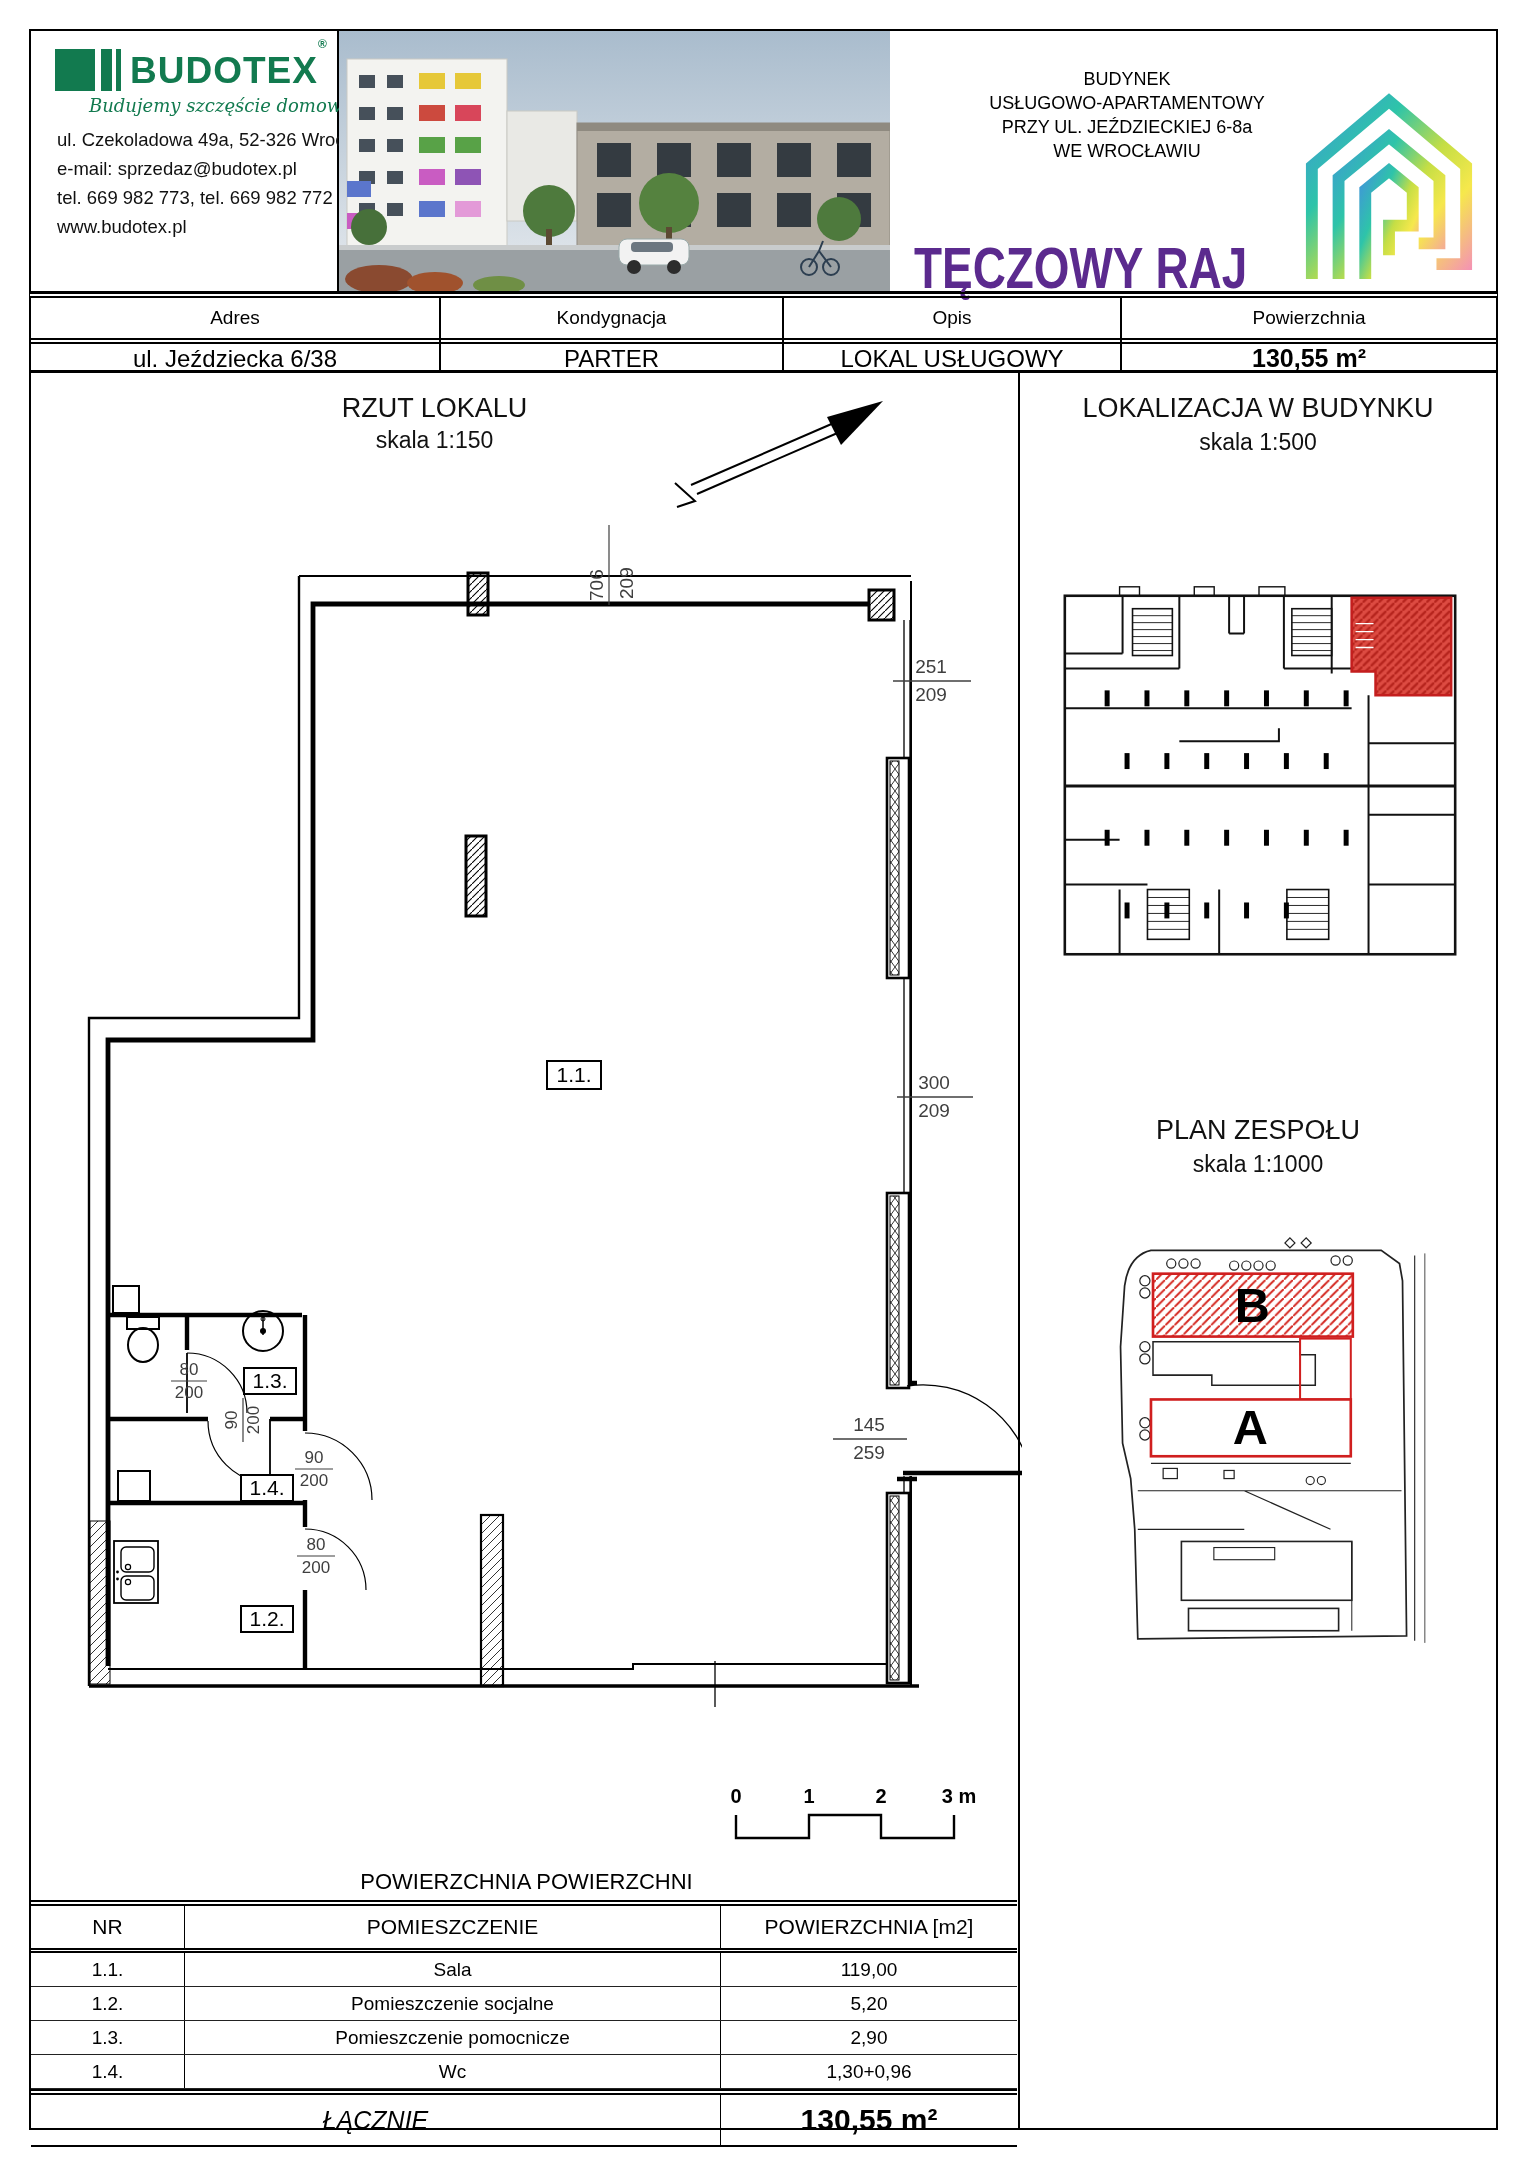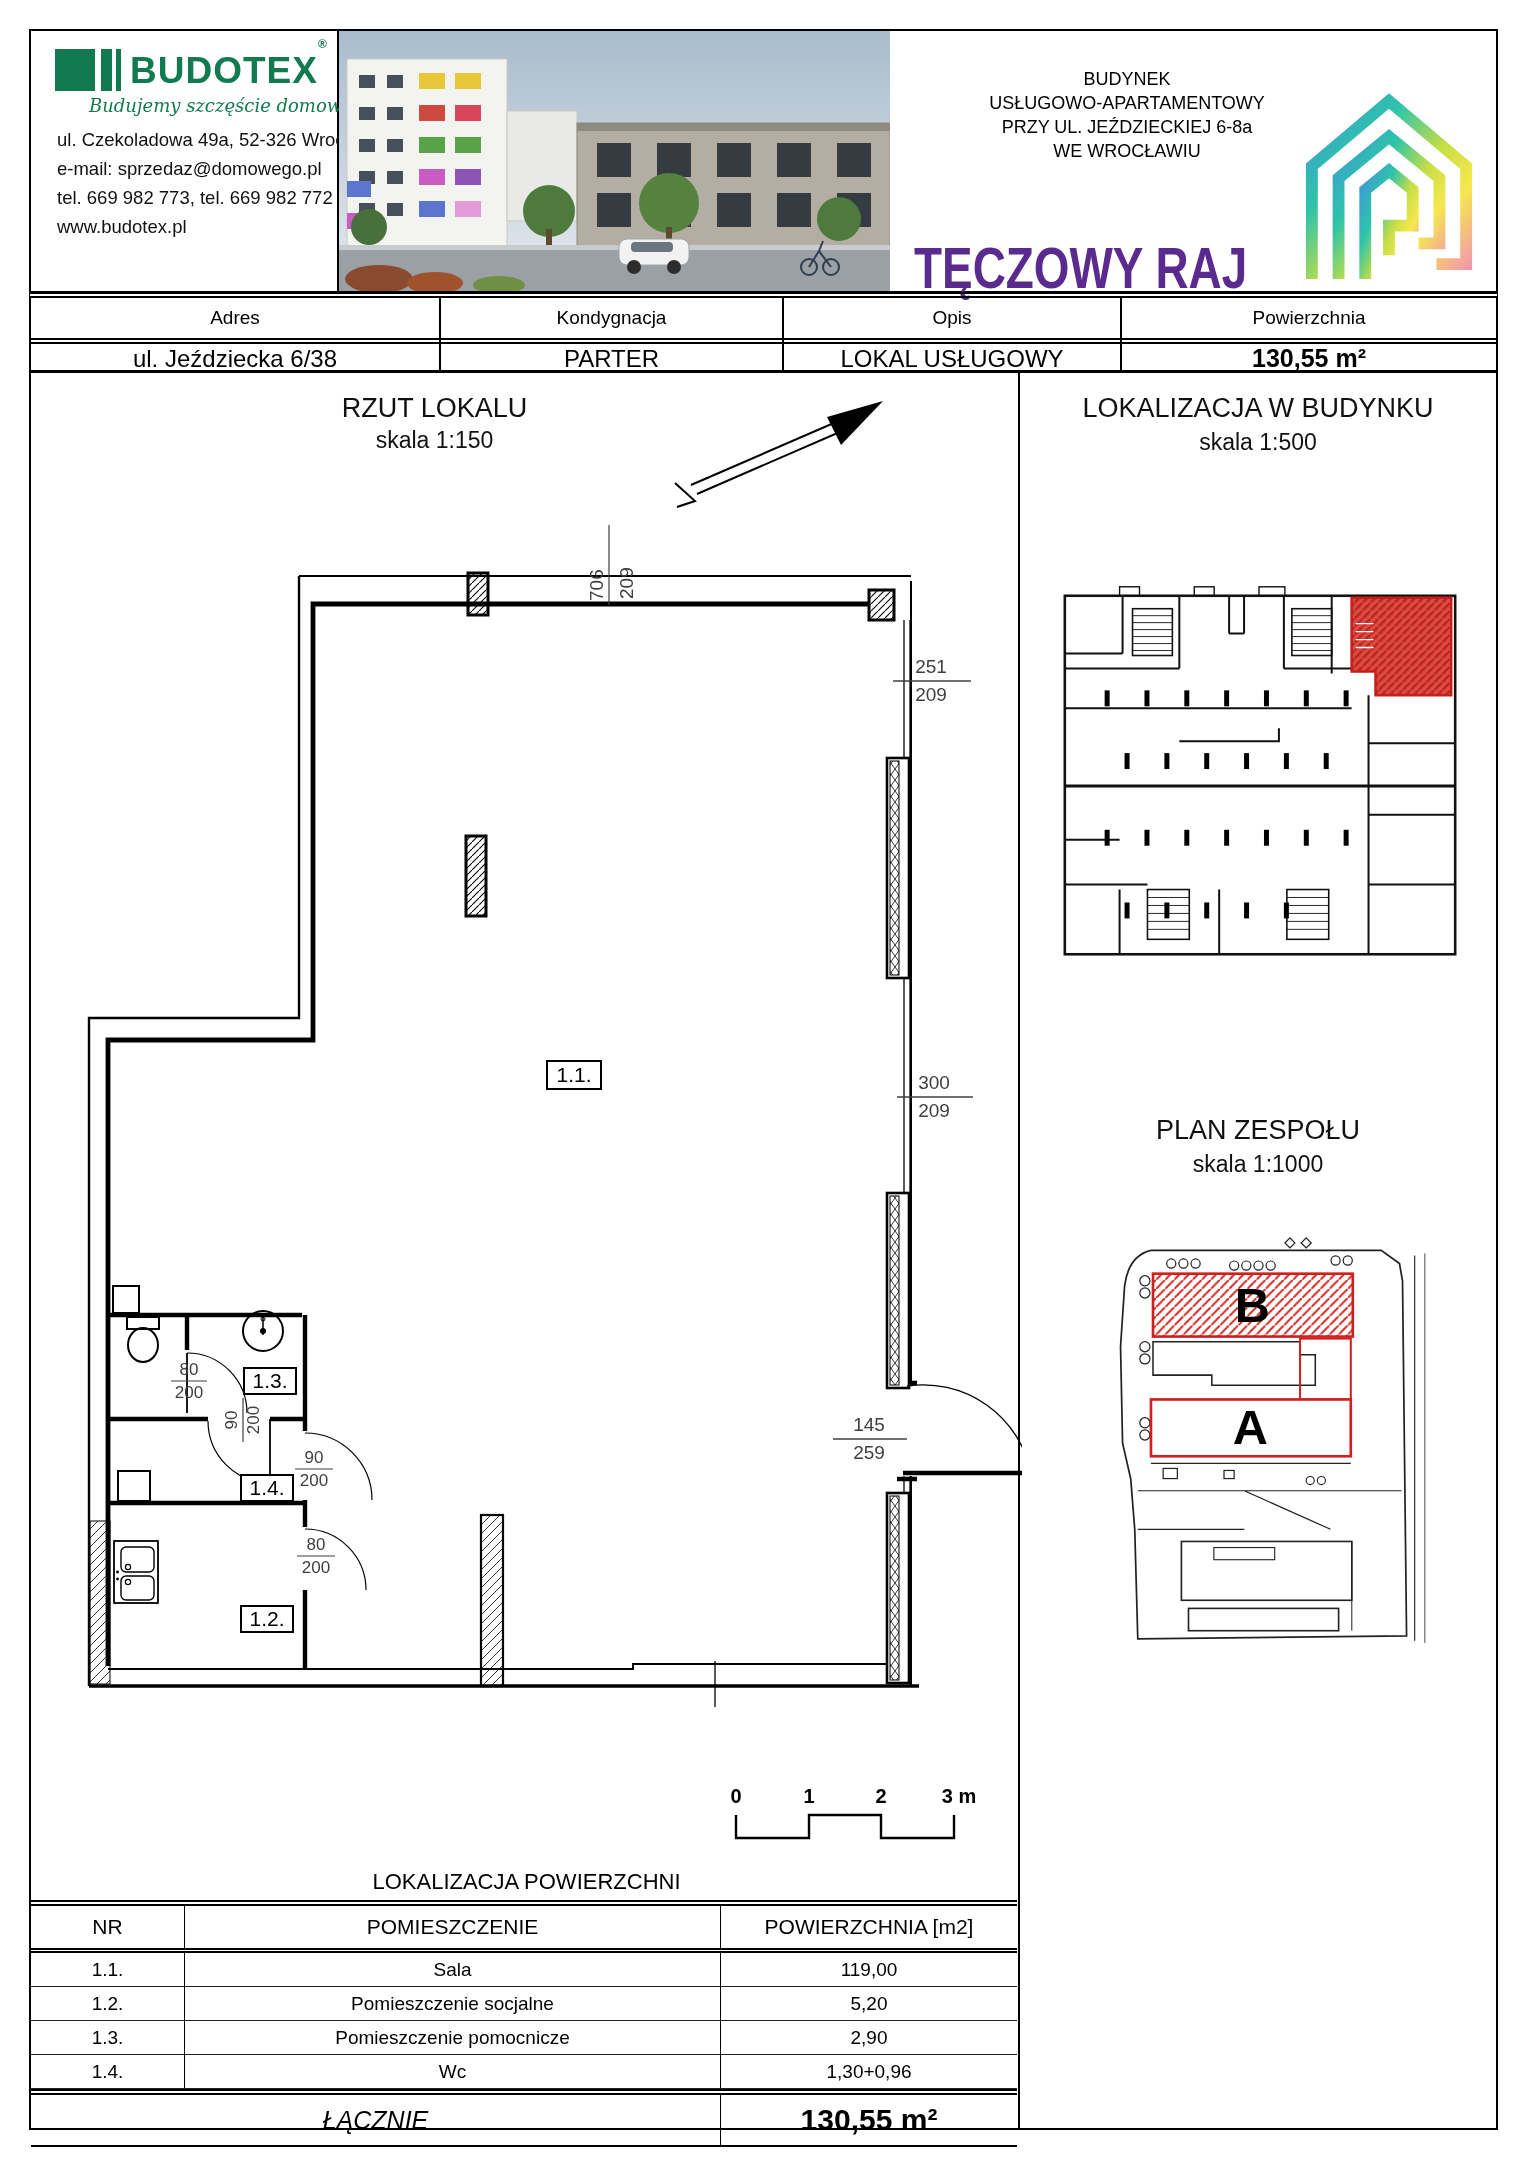--- a/index.html
+++ b/index.html
@@ -68,21 +68,21 @@
       <div class="abs logo-row">
         <svg width="66" height="42" viewBox="0 0 66 42">
           <rect x="0" y="0" width="40" height="42" fill="#127a4f"></rect>
           <rect x="46" y="0" width="11" height="42" fill="#127a4f"></rect>
           <rect x="61" y="0" width="5" height="42" fill="#127a4f"></rect>
         </svg>
         <div class="logo-text" style="color:#127a4f"><span>BUDOTEX</span><span class="logo-reg">®</span></div>
       </div>
       <div class="abs tagline" style="color:#127a4f">Budujemy szczęście domowego ogniska</div>
       <div class="abs contact" style="top:98px">ul. Czekoladowa 49a, 52-326 Wrocław</div>
-      <div class="abs contact" style="top:127px">e-mail: sprzedaz@domowego.pl</div>
+      <div class="abs contact" style="top:127px">e-mail: sprzedaz@budotex.pl</div>
       <div class="abs contact" style="top:156px">tel. 669 982 773, tel. 669 982 772</div>
       <div class="abs contact" style="top:185px">www.budotex.pl</div>
     </div>
 
     <div class="abs photo-wrap">
       <svg width="551" height="260" viewBox="0 0 551 260">
         <defs>
           <linearGradient id="sky" x1="0" y1="0" x2="0" y2="1">
             <stop offset="0" stop-color="#a9bccd"></stop>
               <stop offset="1" stop-color="#e6eaee"></stop>
@@ -382,21 +382,21 @@
 
         <g>
           <text class="sb" x="705" y="1430" text-anchor="middle">0</text>
           <text class="sb" x="778" y="1430" text-anchor="middle">1</text>
           <text class="sb" x="850" y="1430" text-anchor="middle">2</text>
           <text class="sb" x="928" y="1430" text-anchor="middle">3 m</text>
           <path d="M705 1442 V1465 H778 V1442 H850 V1465 H923 V1442" fill="none" stroke="#000" stroke-width="2.4"></path>
         </g>
       </svg>
 
-      <div class="abs tbl-title">LOKALIZACJA POWIERZCHNI</div>
+      <div class="abs tbl-title">POWIERZCHNIA POWIERZCHNI</div>
       <div class="abs areas-tbl">
         <div class="tr head">
           <div>NR</div>
           <div>POMIESZCZENIE</div>
           <div>POWIERZCHNIA [m2]</div>
         </div>
         <div class="tr row">
           <div>1.1.</div>
           <div>Sala</div>
           <div>119,00</div>

